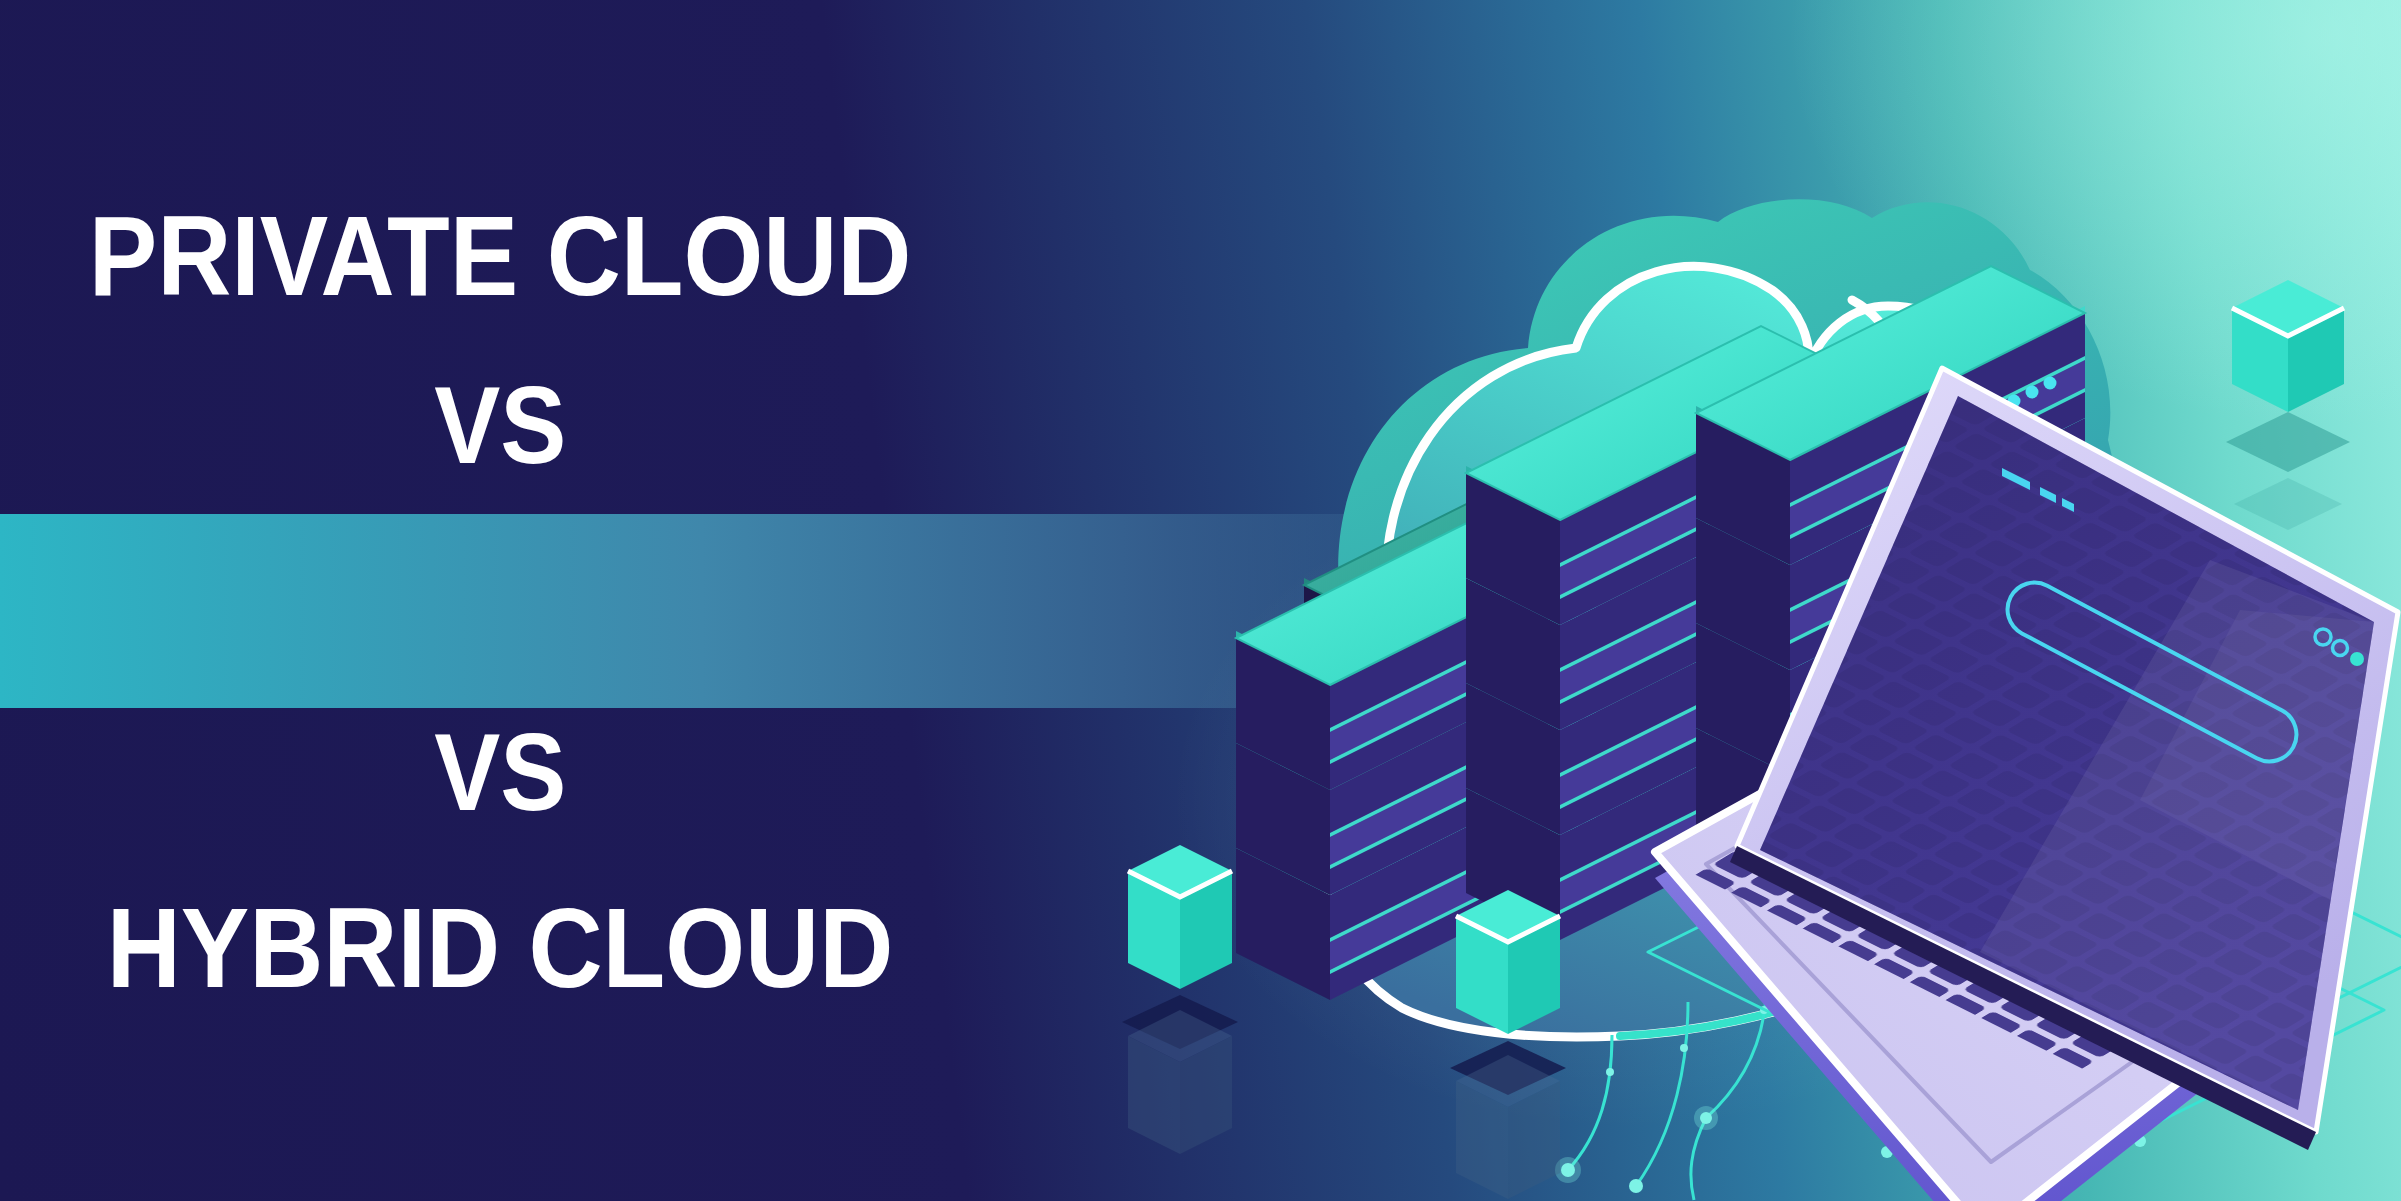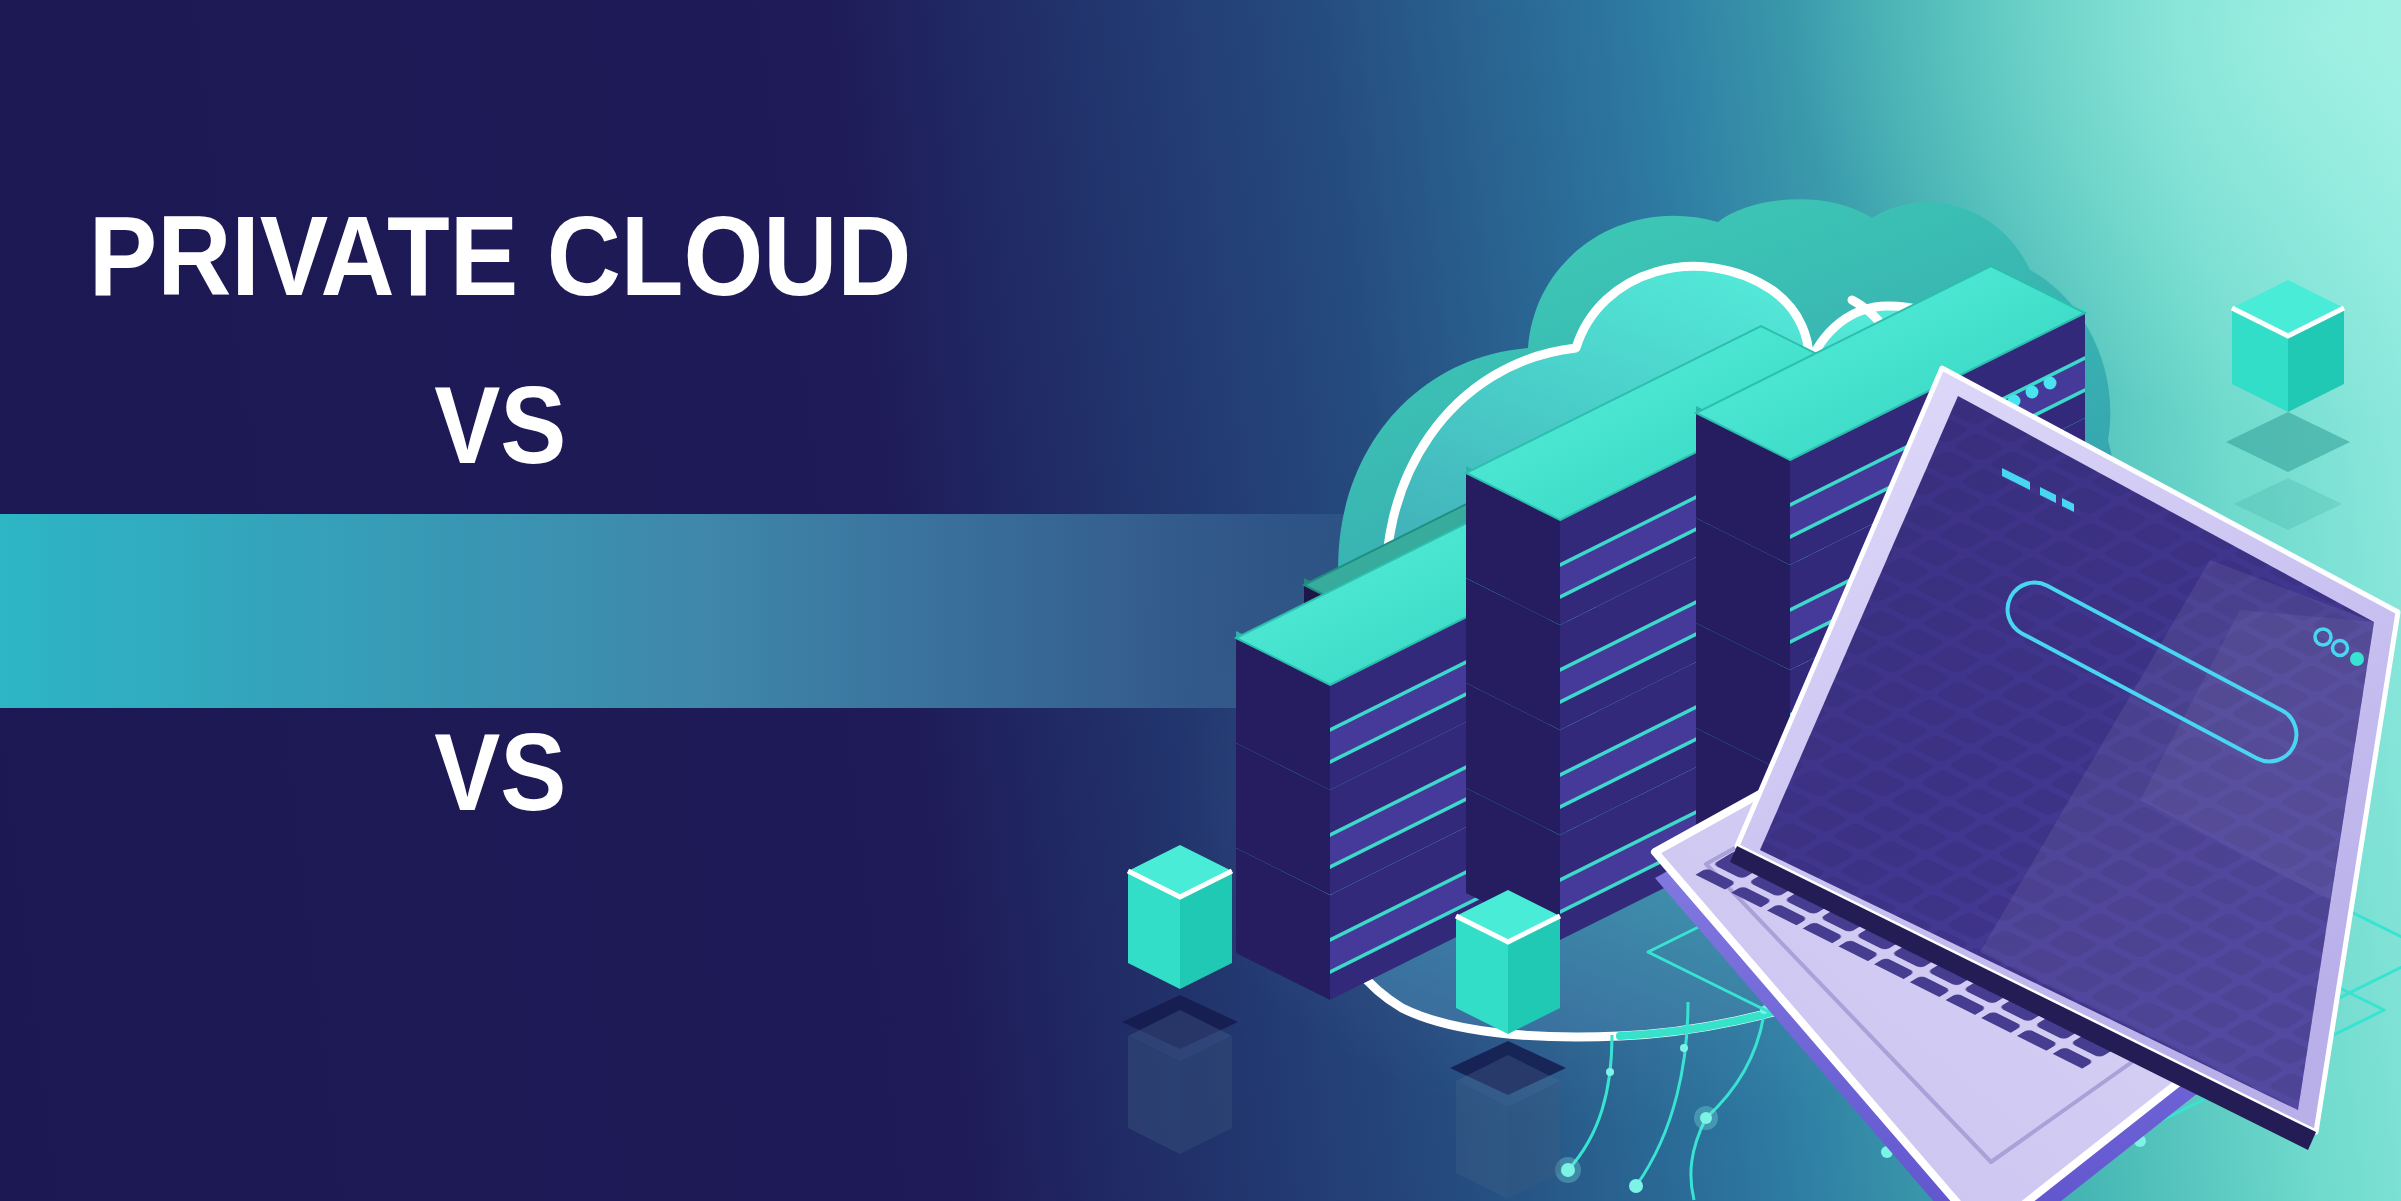--- a/index.html
+++ b/index.html
@@ -246,14 +246,17 @@
   <div class="titles">
     <div class="line l1">
       <span class="sx">PRIVATE CLOUD</span>
     </div>
     <div class="line l2">
       <span class="sx">VS</span>
     </div>
     <div class="line l4">
       <span class="sx">VS</span>
     </div>
+    <div class="line l5">
+      <span class="sx">HYBRID CLOUD</span>
+    </div>
   </div>
 </div>
 
 </body></html>

